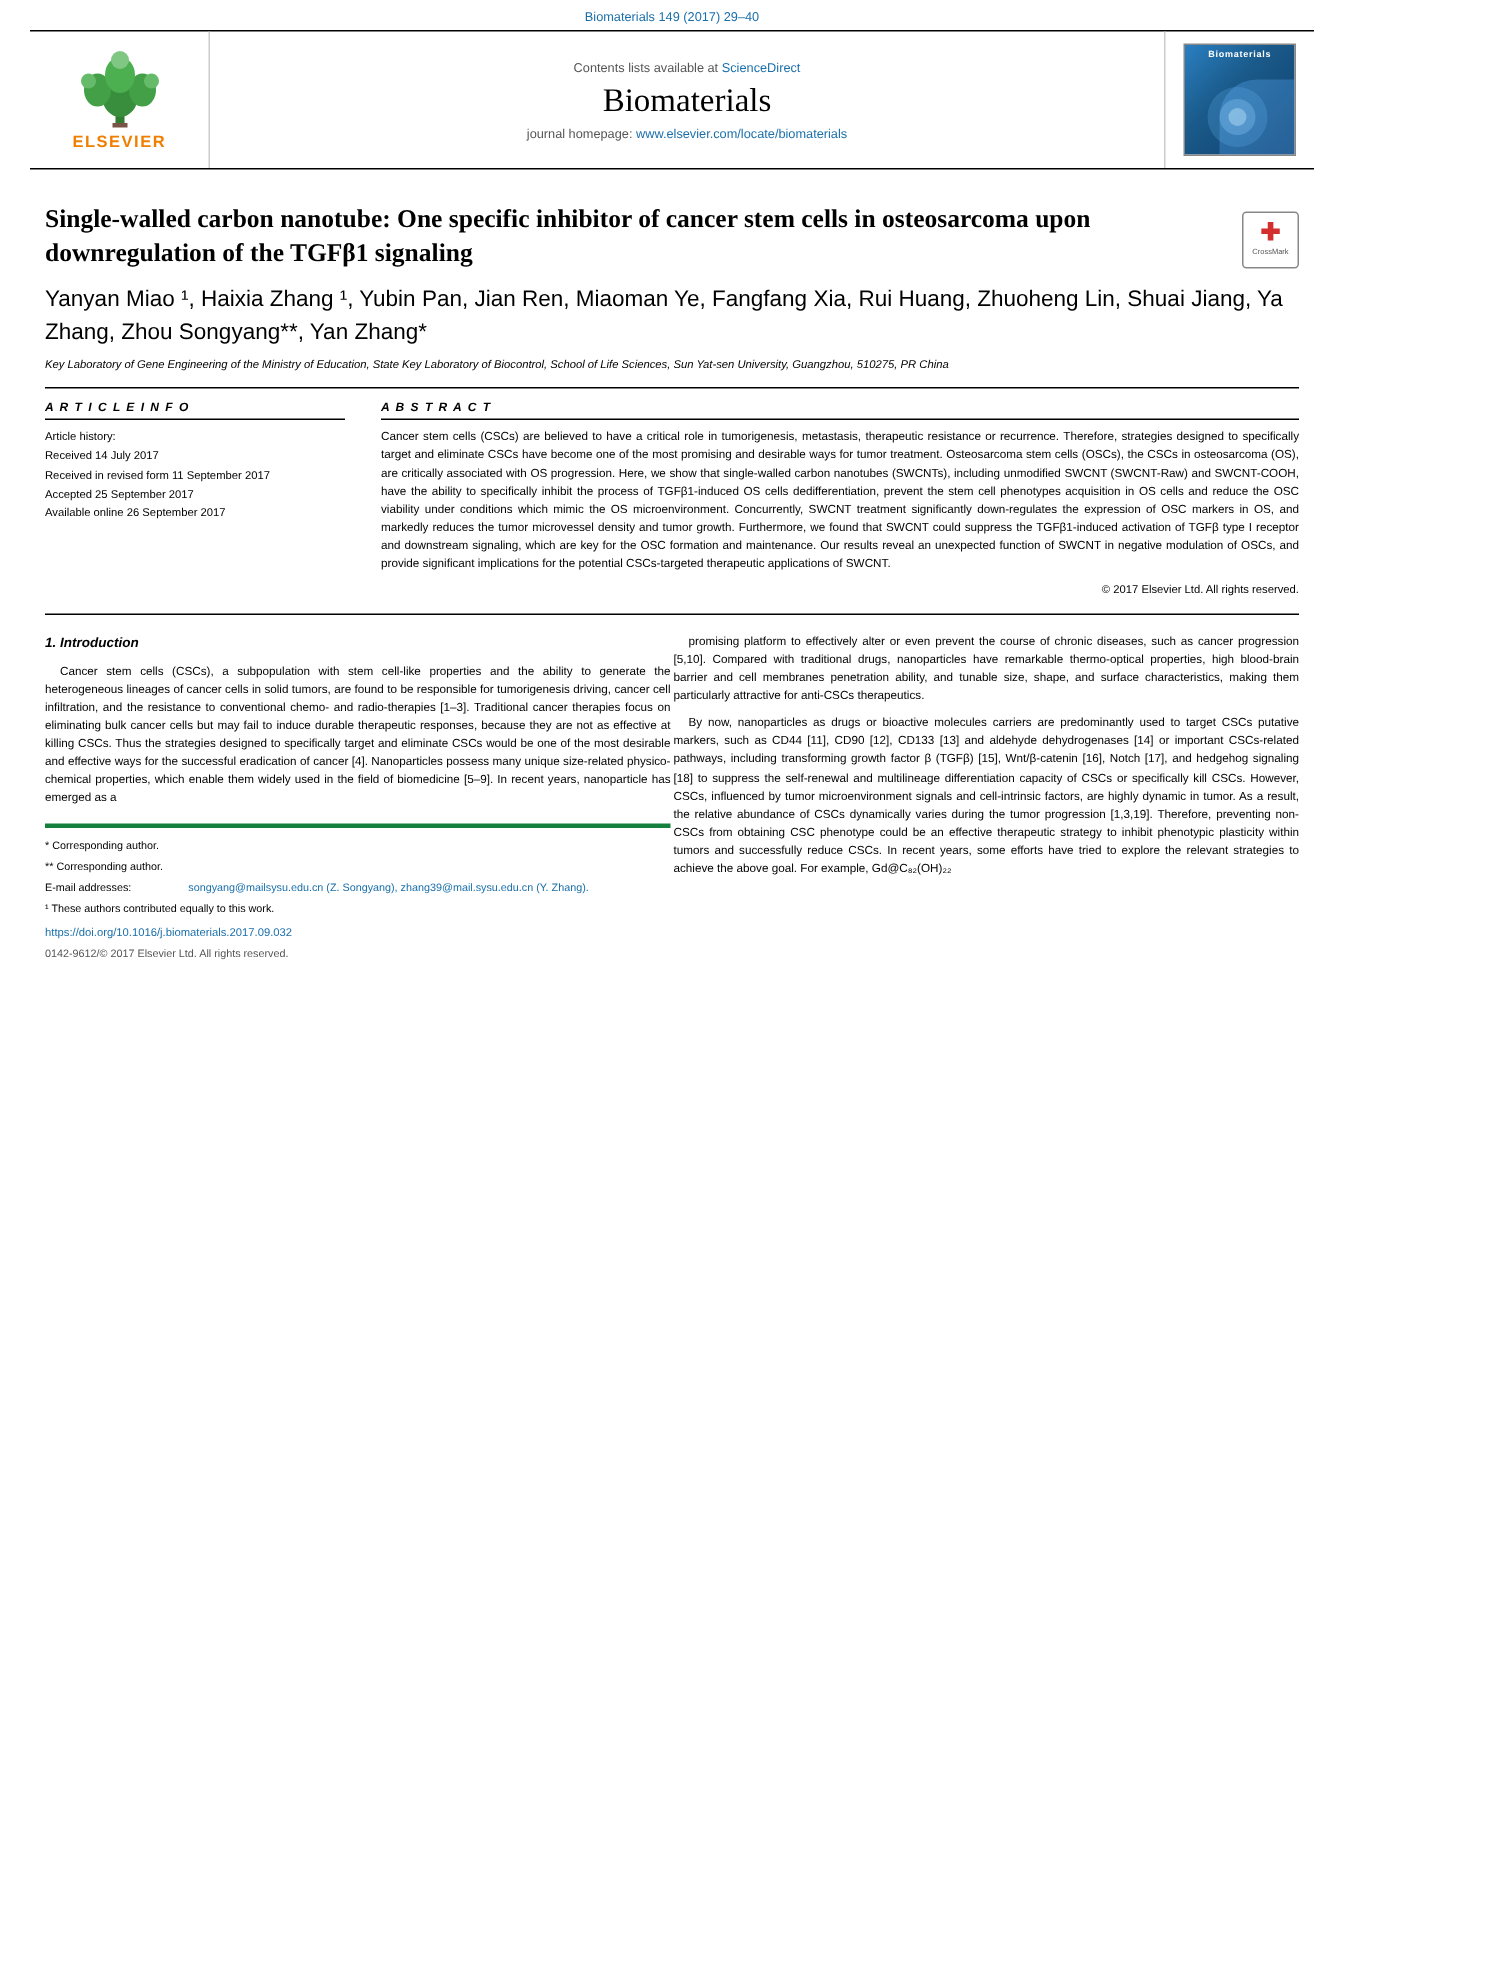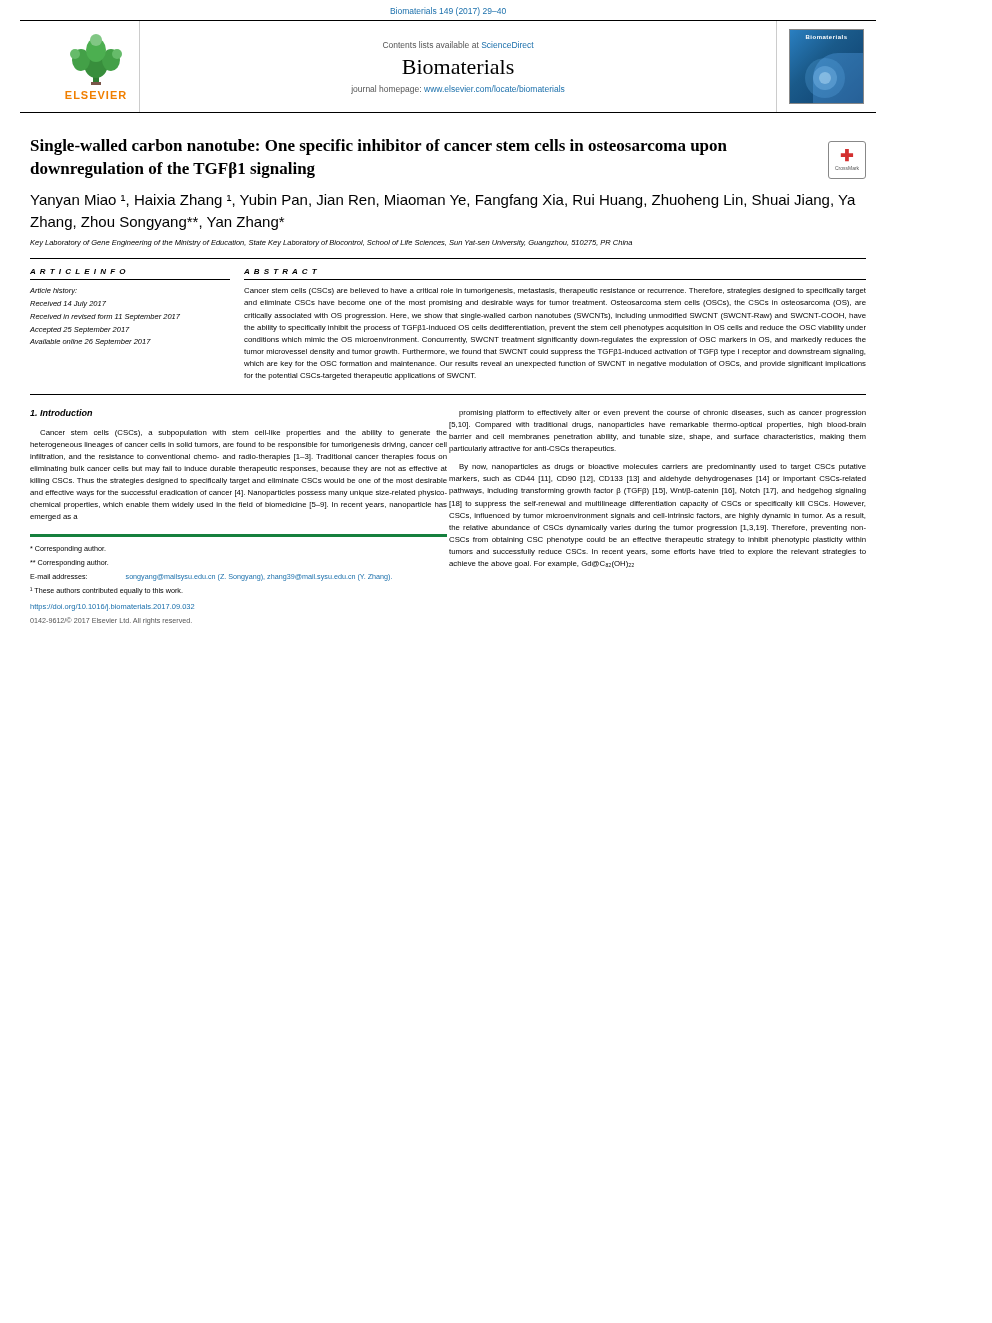--- a/index.html
+++ b/index.html
@@ -36,21 +36,21 @@
       border-top: 1.5px solid #000;
       border-bottom: 1.5px solid #000;
       margin: 0 20px;
     }
 
     .header-left {
       width: 120px;
       min-width: 120px;
       display: flex;
       align-items: center;
-      justify-content: flex-end;
+      justify-content: center;
       border-right: 1px solid #ccc;
       padding: 8px;
     }
 
     .elsevier-logo {
       display: flex;
       flex-direction: column;
       align-items: center;
     }
 
@@ -211,21 +211,21 @@
     
     .divider {
       border: none;
       border-top: 1px solid #000;
       margin: 4px 0 8px 0;
     }
 
     
     .two-col {
       display: flex;
-      gap: 14px;
+      gap: 24px;
       margin-top: 0;
     }
 
     .left-col {
       width: 200px;
       min-width: 200px;
     }
 
     .right-col {
       flex: 1;
@@ -241,21 +241,20 @@
       text-transform: uppercase;
       letter-spacing: 1px;
       margin-bottom: 5px;
       border-bottom: 1px solid #000;
       padding-bottom: 3px;
     }
 
     .article-history {
       font-family: Arial, sans-serif;
       font-size: 7.5px;
-      font-style: italic;
       color: #000;
       line-height: 1.7;
       margin-bottom: 10px;
     }
 
     .keywords-section {
       margin-top: 8px;
     }
 
     .keywords-title {
@@ -439,20 +438,21 @@
           <div>Received in revised form 11 September 2017</div>
           <div>Accepted 25 September 2017</div>
           <div>Available online 26 September 2017</div>
         </div>
 
       </div>
 
       <div class="right-col">
         <div class="section-heading">A B S T R A C T</div>
         <div class="abstract-text">Cancer stem cells (CSCs) are believed to have a critical role in tumorigenesis, metastasis, therapeutic resistance or recurrence. Therefore, strategies designed to specifically target and eliminate CSCs have become one of the most promising and desirable ways for tumor treatment. Osteosarcoma stem cells (OSCs), the CSCs in osteosarcoma (OS), are critically associated with OS progression. Here, we show that single-walled carbon nanotubes (SWCNTs), including unmodified SWCNT (SWCNT-Raw) and SWCNT-COOH, have the ability to specifically inhibit the process of TGFβ1-induced OS cells dedifferentiation, prevent the stem cell phenotypes acquisition in OS cells and reduce the OSC viability under conditions which mimic the OS microenvironment. Concurrently, SWCNT treatment significantly down-regulates the expression of OSC markers in OS, and markedly reduces the tumor microvessel density and tumor growth. Furthermore, we found that SWCNT could suppress the TGFβ1-induced activation of TGFβ type I receptor and downstream signaling, which are key for the OSC formation and maintenance. Our results reveal an unexpected function of SWCNT in negative modulation of OSCs, and provide significant implications for the potential CSCs-targeted therapeutic applications of SWCNT.</div>
+        <div class="copyright-line">© 2017 Elsevier Ltd. All rights reserved.</div>
       </div>
     </div>
 
     <hr class="section-divider">
 
     <div class="body-two-col">
 
       <div class="body-col">
         <div class="section-title">1.  Introduction</div>
         <div class="body-para">Cancer stem cells (CSCs), a subpopulation with stem cell-like properties and the ability to generate the heterogeneous lineages of cancer cells in solid tumors, are found to be responsible for tumorigenesis driving, cancer cell infiltration, and the resistance to conventional chemo- and radio-therapies [1–3]. Traditional cancer therapies focus on eliminating bulk cancer cells but may fail to induce durable therapeutic responses, because they are not as effective at killing CSCs. Thus the strategies designed to specifically target and eliminate CSCs would be one of the most desirable and effective ways for the successful eradication of cancer [4]. Nanoparticles possess many unique size-related physico-chemical properties, which enable them widely used in the field of biomedicine [5–9]. In recent years, nanoparticle has emerged as a</div>

